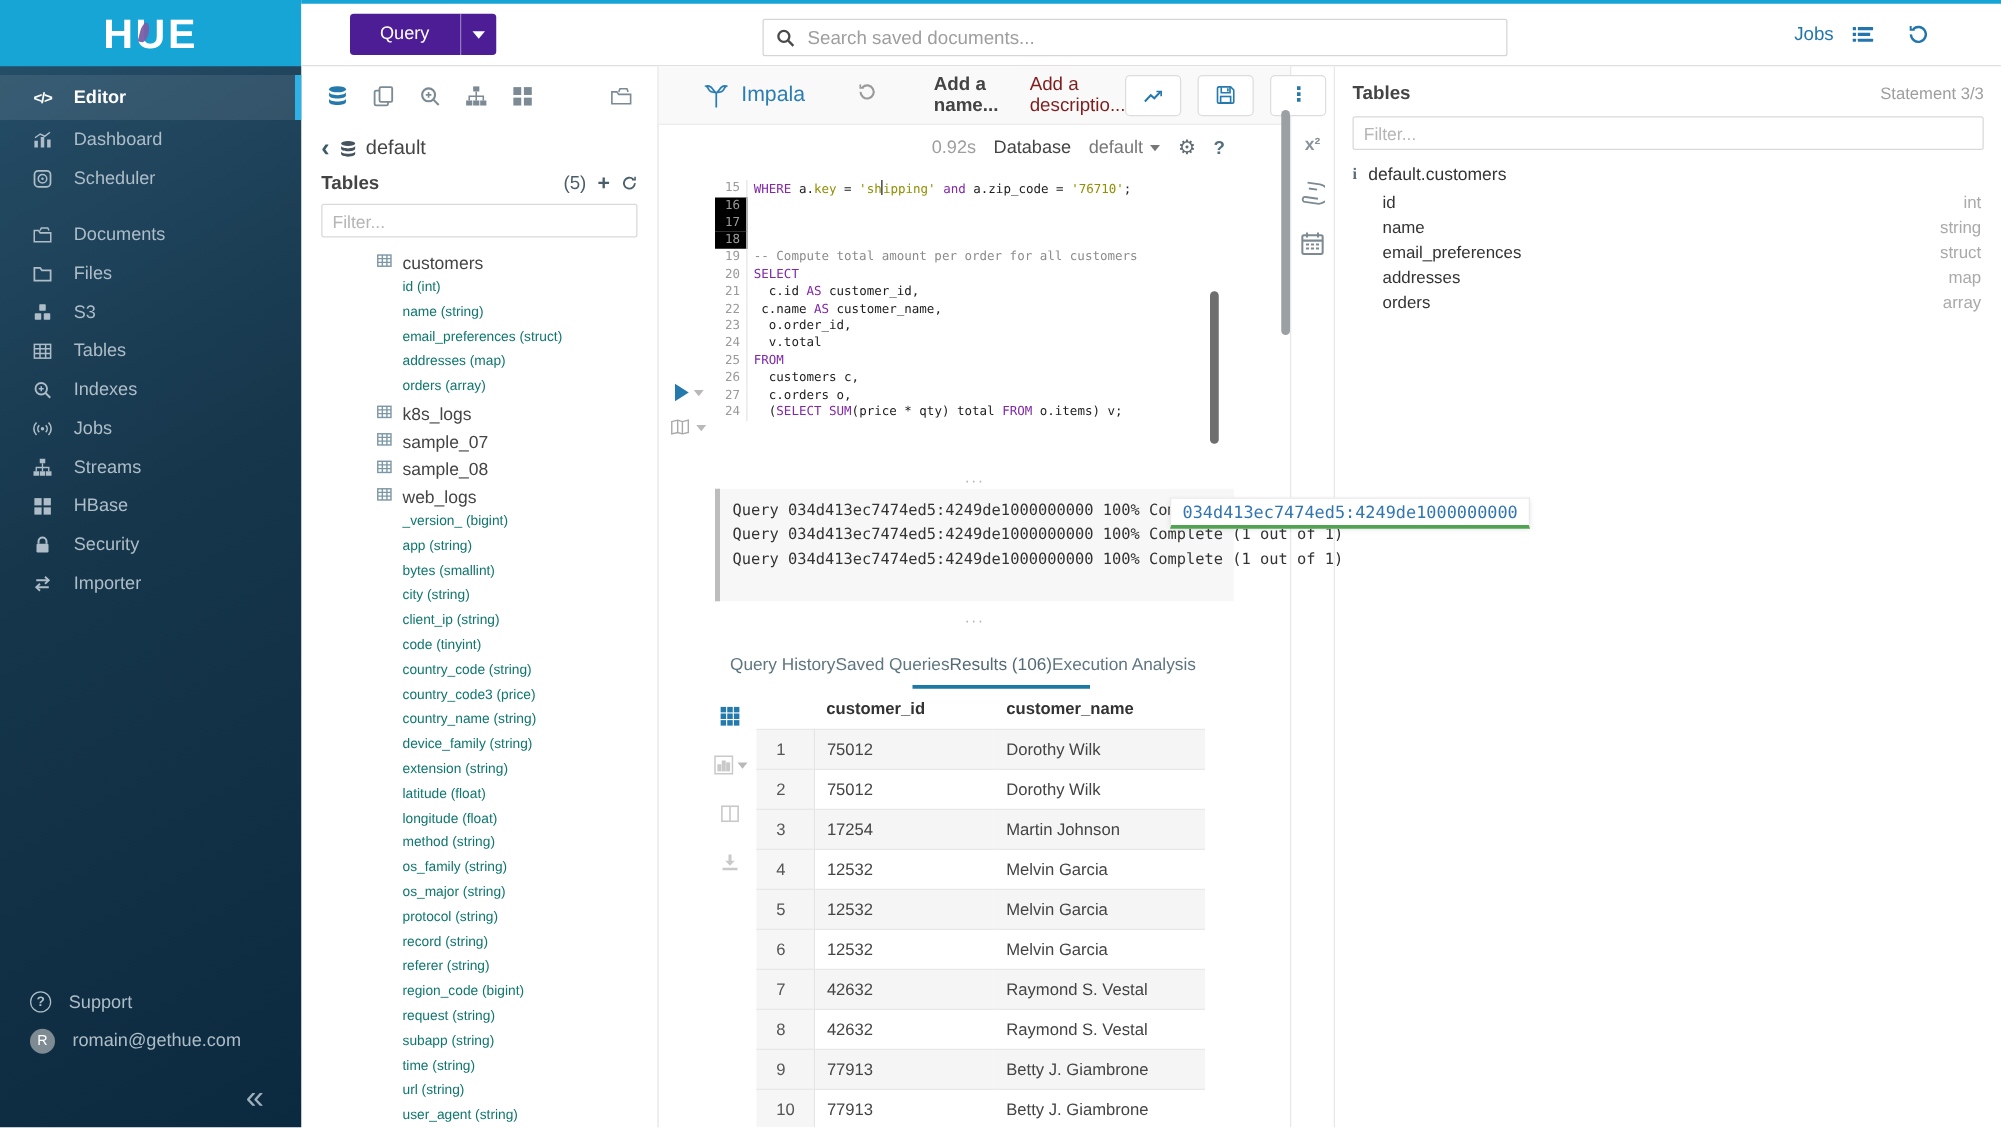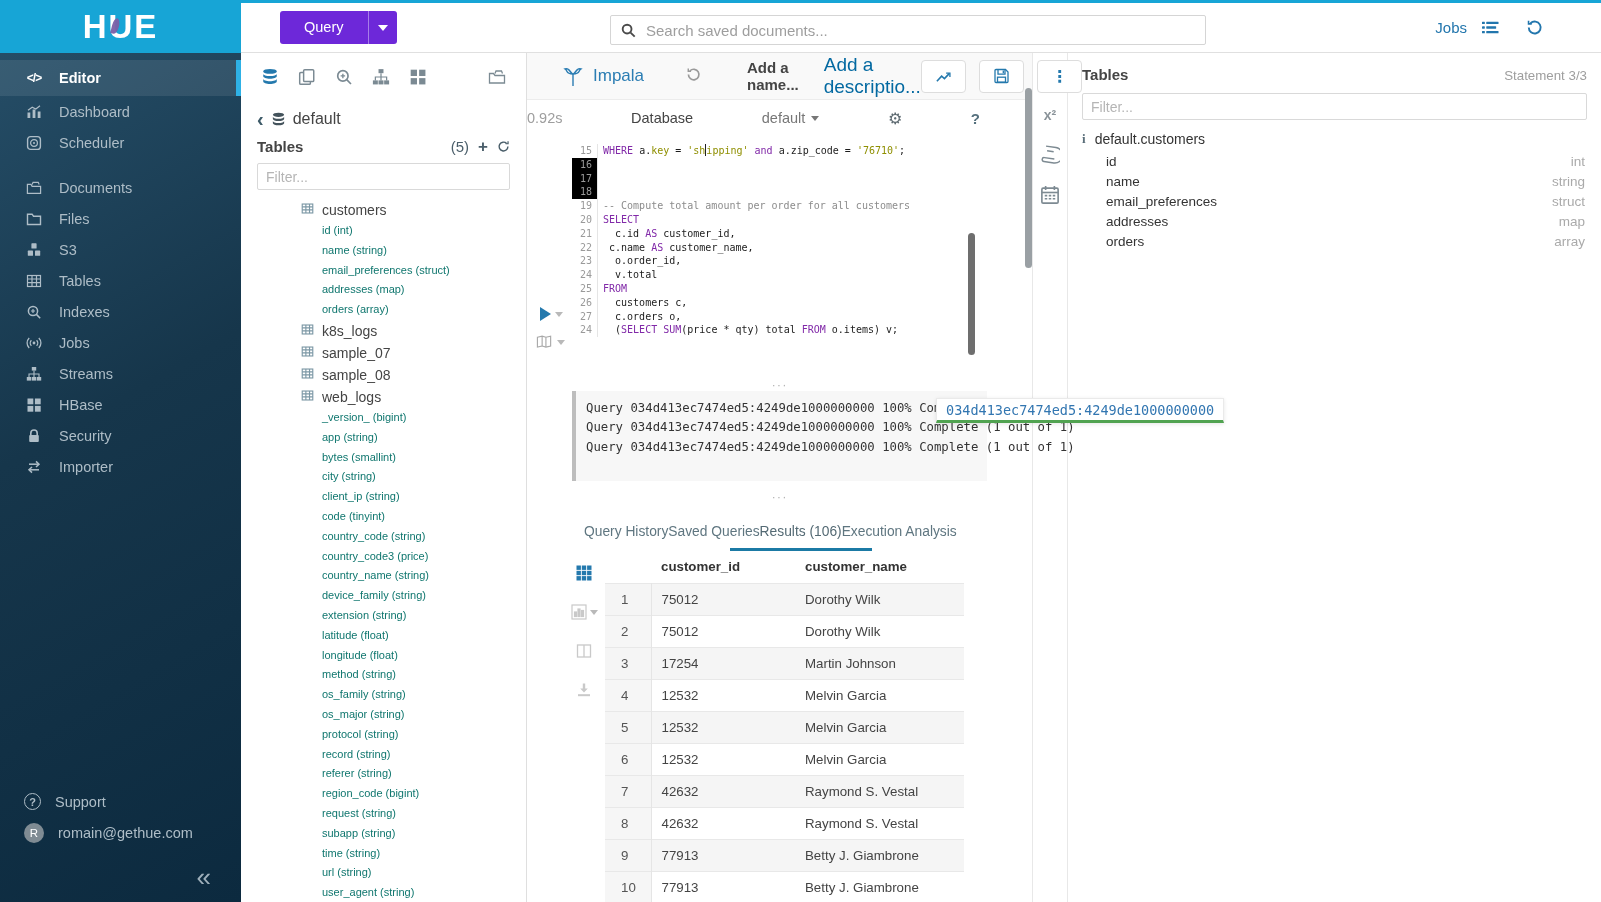--- a/index.html
+++ b/index.html
@@ -28,21 +28,21 @@
     display:inline-flex; align-items:center; justify-content:center; font-size:11px; font-weight:bold;}
   .avatar { width:20px; height:20px; border-radius:50%; background:#7f8b93; color:#fff; font-size:11.5px;
     display:inline-flex; align-items:center; justify-content:center;}
   .collapse { text-align:right; padding-right:30px; margin-top:16px; font-size:26px; color:#9fb0bb; cursor:pointer; line-height:26px;}
 
   
   .main-col { flex:1; display:flex; flex-direction:column; min-width:0; }
   .topbar { height:53px; flex-shrink:0; background:#fff; border-top:3px solid #17a5d6;
     border-bottom:1px solid #e0e0e0; position:relative; display:flex; align-items:center; }
   .query-btn { margin-left:39px; height:33px; display:flex; border-radius:3px; overflow:hidden;
-    background:#6d28d9; color:#fff; cursor:pointer; }
+    background:#4c1d95; color:#fff; cursor:pointer; }
   .query-btn .qb-main { padding:0 24px; line-height:33px; font-size:14.5px; }
   .query-btn .qb-caret { width:29px; border-left:1px solid rgba(255,255,255,.4); display:flex; align-items:center; justify-content:center;}
   .tri-down { width:0; height:0; border-left:5px solid transparent; border-right:5px solid transparent; border-top:6px solid #fff; }
   .search-box { position:absolute; left:369px; top:12px; width:596px; height:30px; border:1px solid #d5d5d5;
     border-radius:2px; display:flex; align-items:center; padding:0 10px; gap:10px; color:#4a4a4a;}
   .search-box svg { width:15px; height:15px; flex-shrink:0;}
   .search-box input { border:none; outline:none; flex:1; font-size:15px; color:#444;
     font-family:"Liberation Sans","DejaVu Sans",sans-serif;}
   .search-box input::placeholder { color:#9e9e9e; }
   .top-right { position:absolute; right:58px; top:0; height:100%; display:flex; align-items:center; gap:15px; color:#2276ad;}
@@ -78,28 +78,28 @@
 
   
   .editor-panel { flex:1; min-width:0; display:flex; flex-direction:column; position:relative; background:#fff;}
   .snippet-header { height:47px; flex-shrink:0; background:#f9f9f9; border-bottom:1px solid #ececec;
     display:flex; align-items:center; padding:0 20px 0 36px;}
   .snippet-header .impala { display:flex; align-items:center; gap:10px; color:#2b7db3; font-size:17px; cursor:pointer;}
   .snippet-header .impala svg { width:20px; height:22px;}
   .hist-sm { margin-left:42px; color:#9a9a9a; cursor:pointer;}
   .hist-sm svg { width:15px; height:15px;}
   .add-name { margin-left:46px; font-size:15px; font-weight:bold; color:#444; cursor:text;}
-  .add-desc { margin-left:25px; font-size:19px; color:#0369a1; cursor:text;}
+  .add-desc { margin-left:25px; font-size:15px; color:#7f1d1d; cursor:text;}
   .hdr-btns { margin-left:auto; display:flex; gap:13px; }
   .hdr-btn { width:45px; height:33px; border:1px solid #ddd; border-radius:4px; background:#fff; color:#2479ad;
     display:flex; align-items:center; justify-content:center; cursor:pointer; font-size:15px;}
   .hdr-btn svg { width:17px; height:16px; }
   .kebab { font-size:16px; font-weight:bold; letter-spacing:0; }
 
-  .editor-meta { flex-shrink:0; height:36px; display:flex; justify-content:space-between; align-items:center;
+  .editor-meta { flex-shrink:0; height:36px; display:flex; justify-content:flex-end; align-items:center;
     gap:14px; padding-right:52px; font-size:14.5px;}
   .meta-dur { color:#9e9e9e; }
   .meta-dblabel { color:#444; }
   .meta-dbsel { color:#777; display:flex; align-items:center; gap:6px; cursor:pointer;}
   .meta-dbsel .tri { border-left:4.5px solid transparent; border-right:4.5px solid transparent; border-top:5px solid #777;}
   .meta-gear { color:#5f6b72; font-size:16px; cursor:pointer;}
   .meta-help { color:#55707d; font-weight:bold; font-size:15px; cursor:pointer;}
 
   .code-area { height:245px; flex-shrink:0; position:relative;
     font-family:"DejaVu Sans Mono","Liberation Mono",monospace; font-size:10px; }

